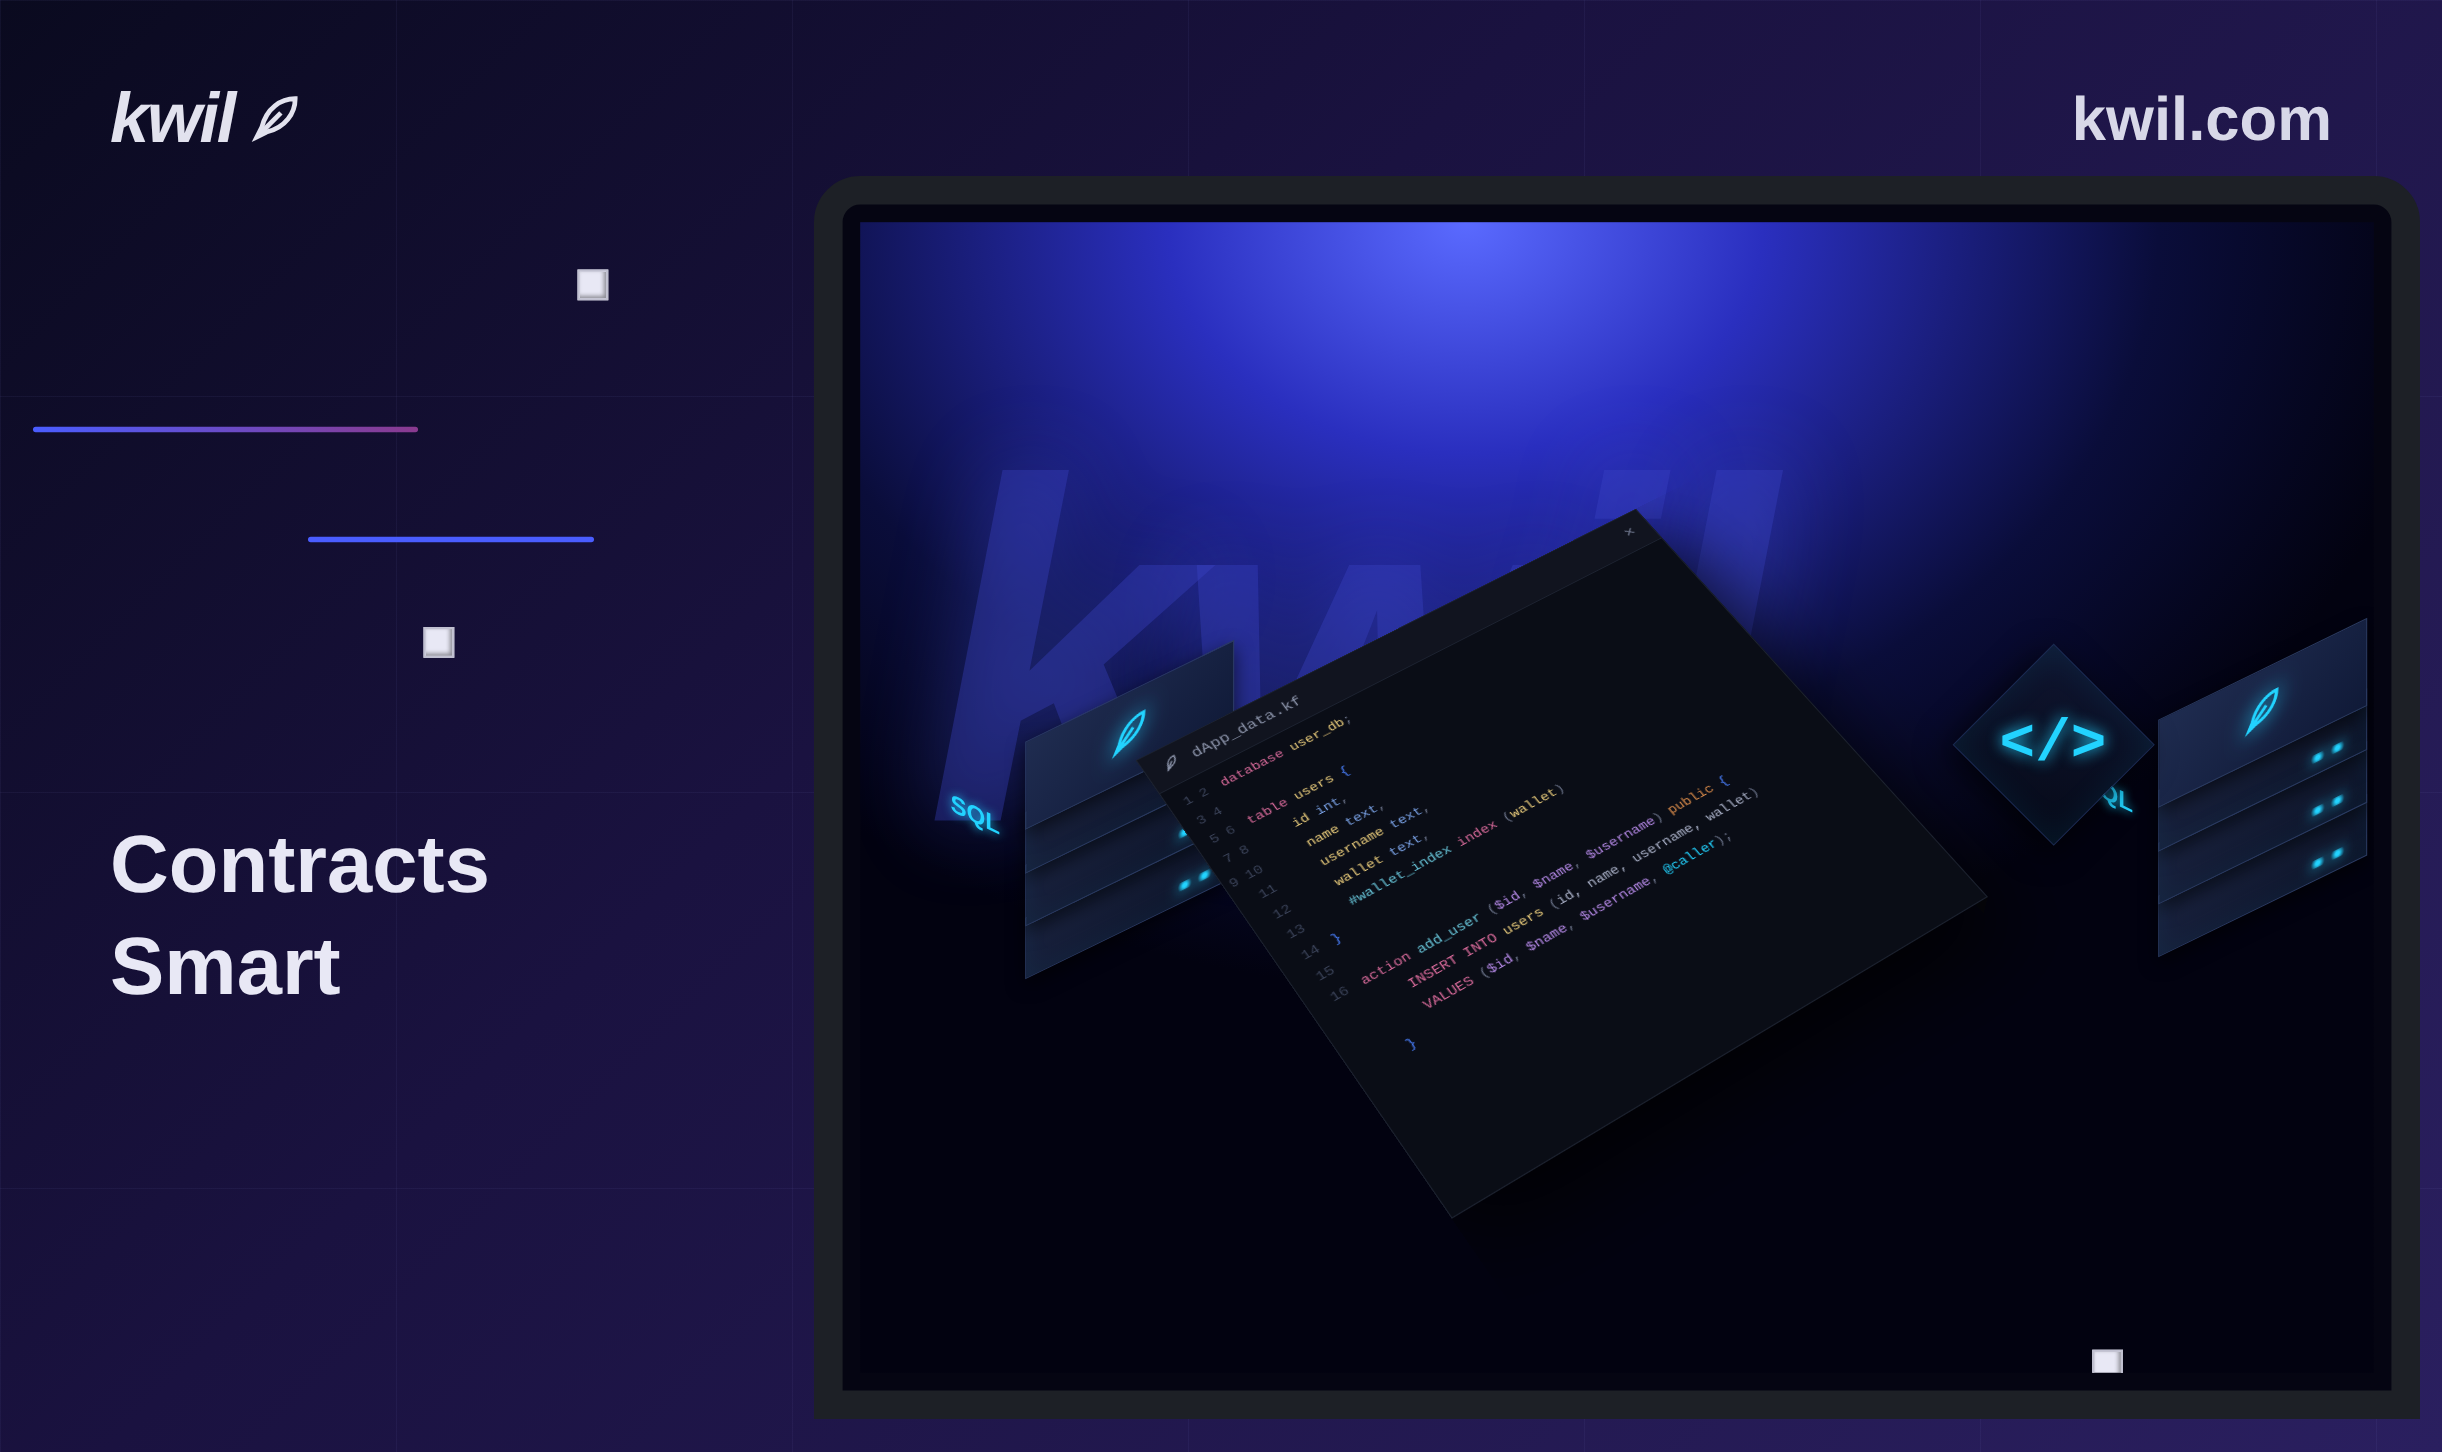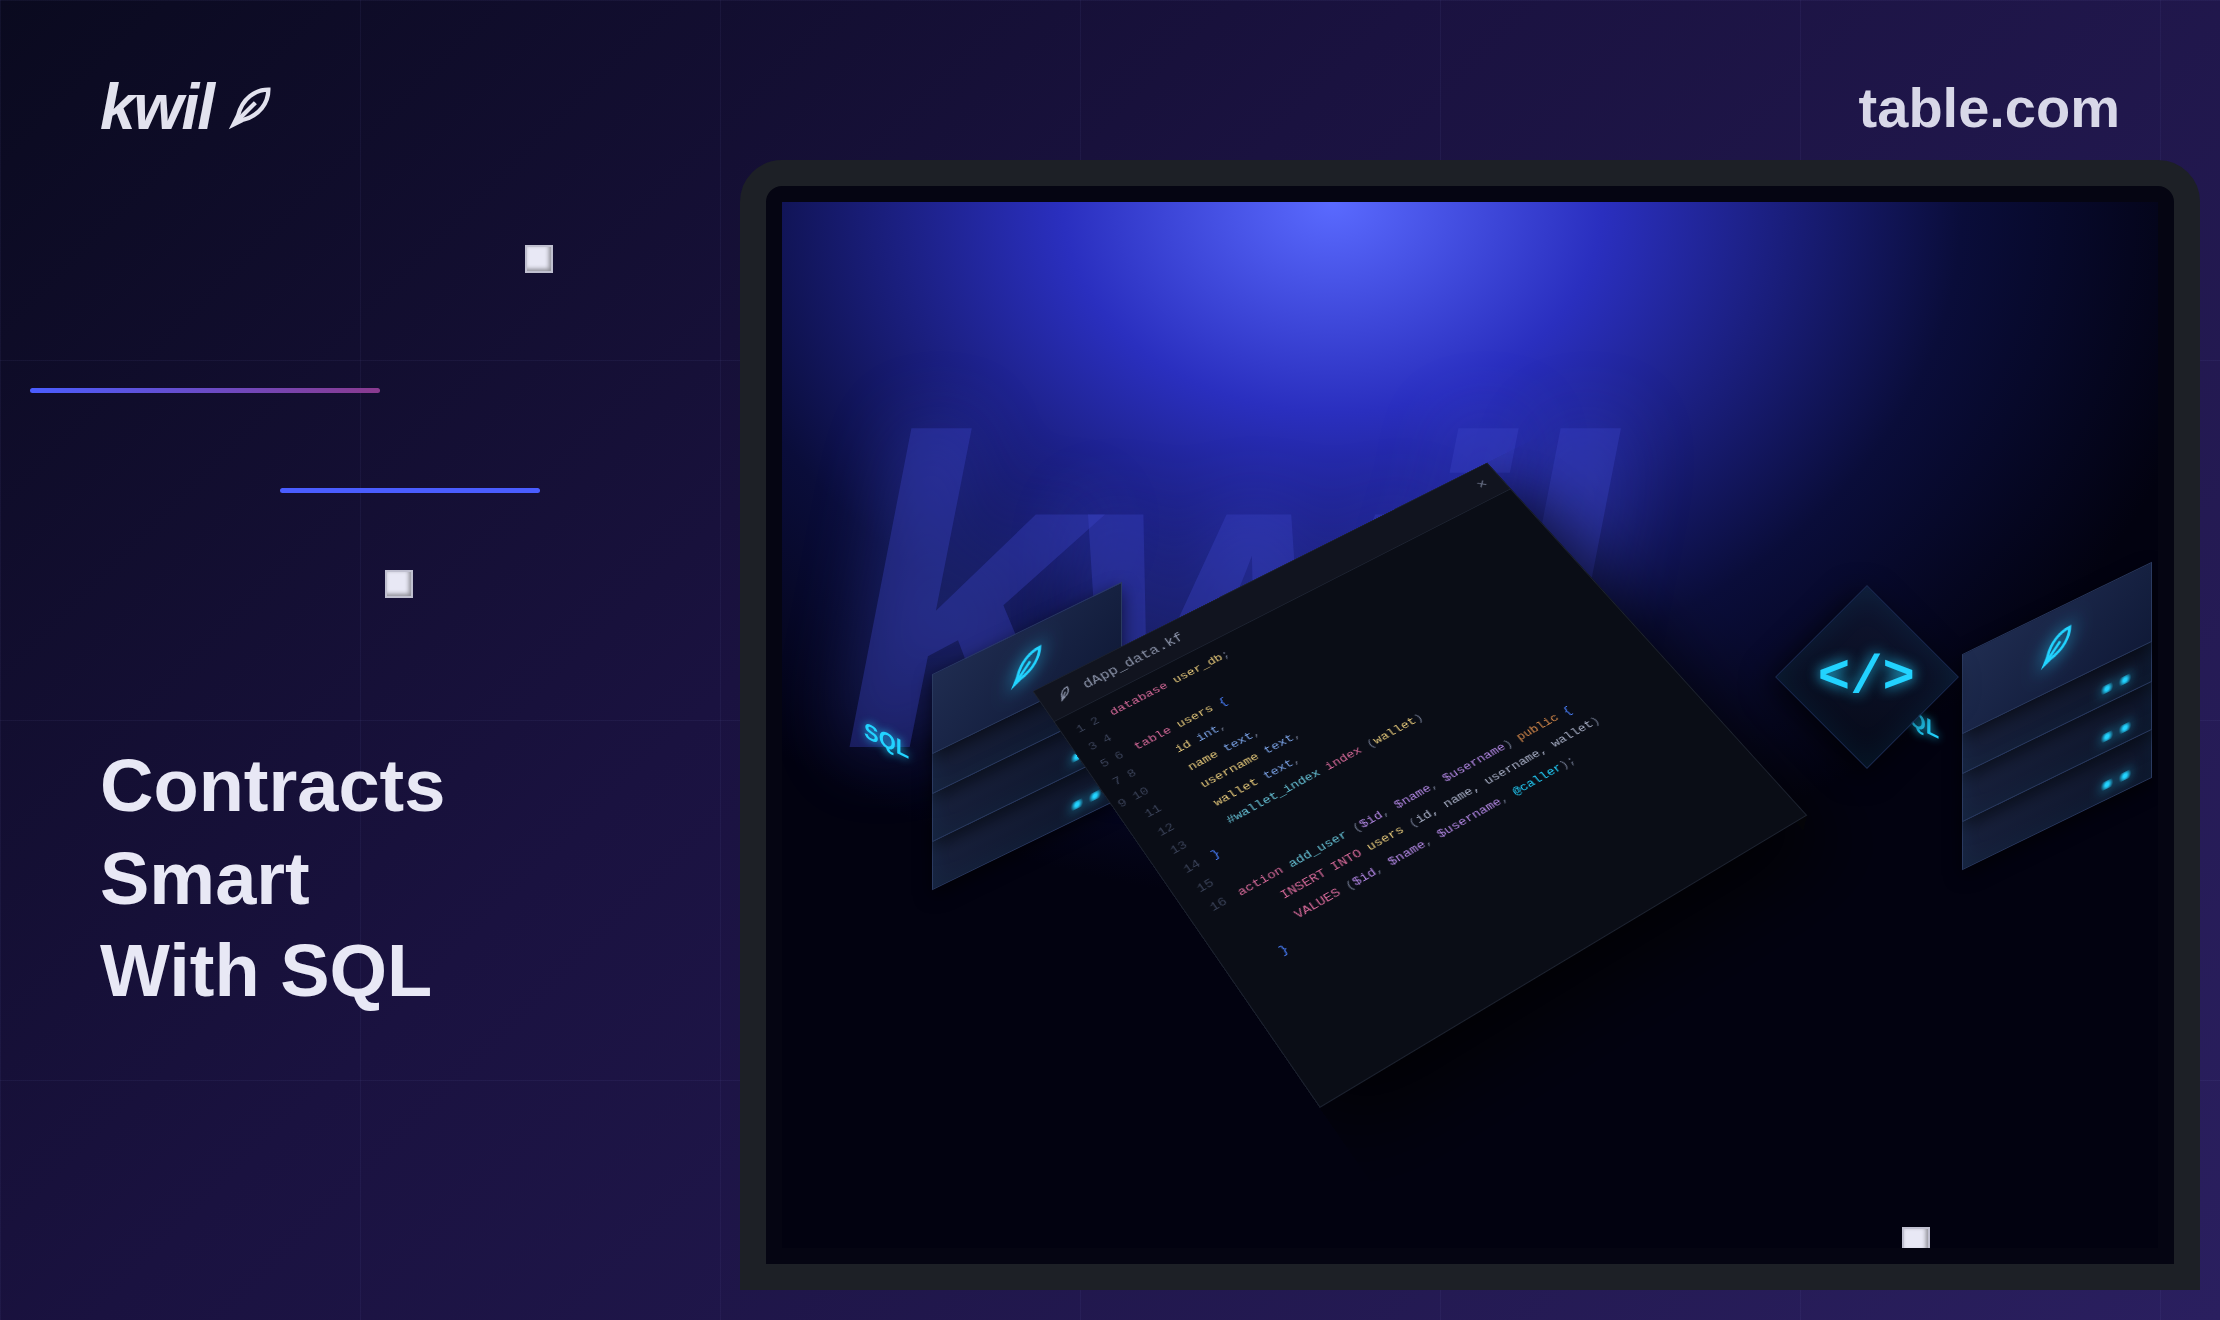--- a/index.html
+++ b/index.html
@@ -226,32 +226,31 @@
 <div class="topbar">
   <div class="brand-logo">
     <span>kwil</span>
     <span class="feather">
       <svg width="52" height="52" viewBox="0 0 24 24" fill="none" stroke="#e2e2ee" stroke-width="2">
         <path d="M20 4c-6 0-12 4-14 12l-2 4 4-2c8-2 12-8 12-14z"></path>
         <path d="M14 10l-8 8"></path>
       </svg>
     </span>
   </div>
-  <div class="site-url">table.com</div>
+  <div class="site-url">kwil.com</div>
 </div>
 
 <div class="deco-square sq1"></div>
 <div class="deco-square sq2"></div>
 <div class="accent-line line1"></div>
 <div class="accent-line line2"></div>
 
 <div class="headline">
   <div>Contracts</div>
   <div>Smart</div>
-  <div>With SQL</div>
 </div>
 
 <div class="laptop">
   <div class="laptop-bezel">
     <div class="laptop-screen">
       <div class="bg-brand">kwil</div>
       <div class="deco-square sq3"></div>
 
       <div class="iso-scene">
 

